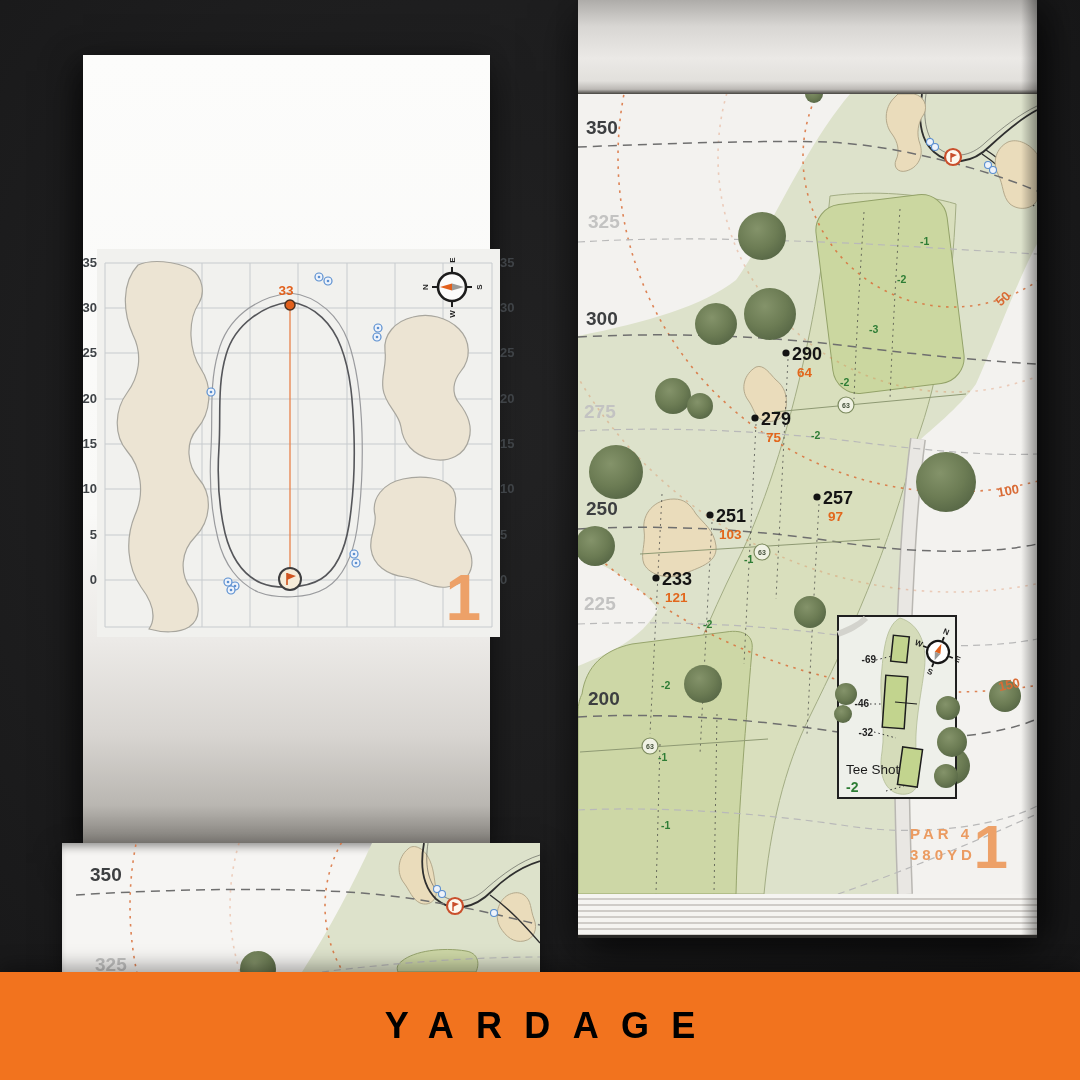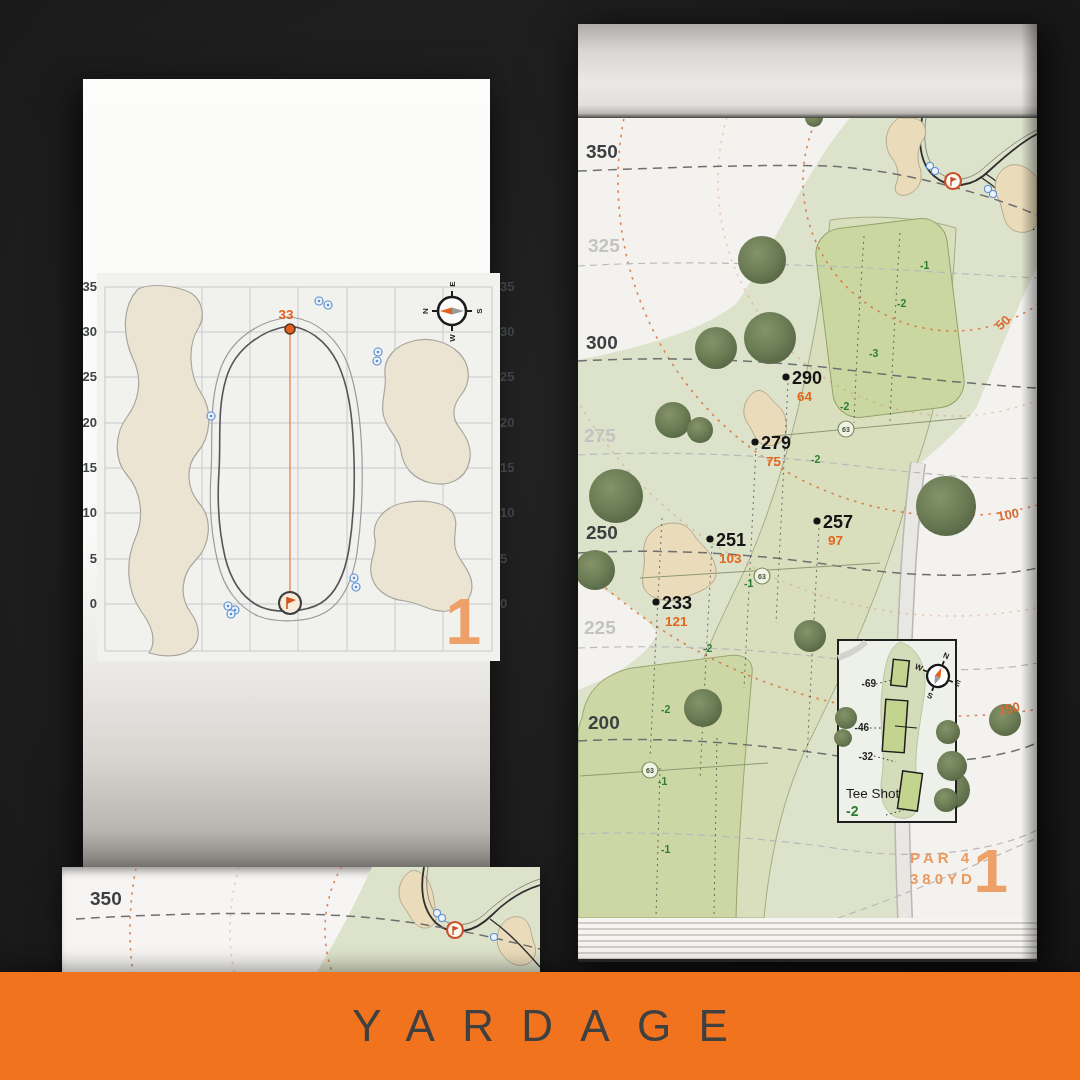--- a/index.html
+++ b/index.html
@@ -1,21 +1,21 @@
 <!DOCTYPE html>
 <html><head>
 <meta charset="utf-8">
 <style>
   html,body{margin:0;padding:0;background:#101011;}
   .stage{
     position:relative;width:1080px;height:1080px;overflow:hidden;
     background:radial-gradient(ellipse at 45% 40%, #242425 0%, #1d1d1e 55%, #161617 100%);
     font-family:"Liberation Sans", sans-serif;
   }
-  .page{position:absolute;margin-top:24px;}
+  .page{position:absolute;}
   
   .left-booklet{
     left:83px;top:55px;width:407px;height:790px;
     background:linear-gradient(180deg,#fcfcfb 0%,#f9f9f7 58%,#eceae7 74%,#d8d5d1 86%,#b9b6b1 95%,#807d78 100%);
     border-bottom:2px solid #33322f;
     box-shadow:0 16px 38px rgba(0,0,0,.6), -8px 6px 24px rgba(0,0,0,.35);
   }
   
   .bottom-left-page{
     left:62px;top:843px;width:478px;height:129px;
@@ -39,21 +39,21 @@
   }
   .edge-shade{position:absolute;right:0;top:0;width:16px;height:100%;
     background:linear-gradient(90deg,rgba(0,0,0,0),rgba(0,0,0,.38));pointer-events:none;}
   
   .banner{
     position:absolute;left:0;bottom:0;width:100%;height:108px;background:#f2731e;
     display:flex;align-items:center;justify-content:center;z-index:10;
     box-shadow:0 -6px 18px rgba(0,0,0,.35);
   }
   .banner span{
-    color:#404040;font-size:44px;font-weight:normal;letter-spacing:.62em;
+    color:#000000;font-size:36px;font-weight:bold;letter-spacing:.62em;
     text-indent:.62em;line-height:1;
   }
   svg{display:block;}
   text{font-family:"Liberation Sans", sans-serif;}
   .tick{font-size:13px;font-weight:bold;fill:#3f4347;}
   .scale-emph{font-size:19px;font-weight:bold;fill:#3d3f41;}
   .scale-dim{font-size:19px;font-weight:bold;fill:#c3c3c2;}
   .carry{font-size:18px;font-weight:bold;fill:#141414;}
   .remain{font-size:13.5px;font-weight:bold;fill:#e2671c;}
   .slope{font-size:10.5px;font-weight:bold;fill:#2e7d35;}

